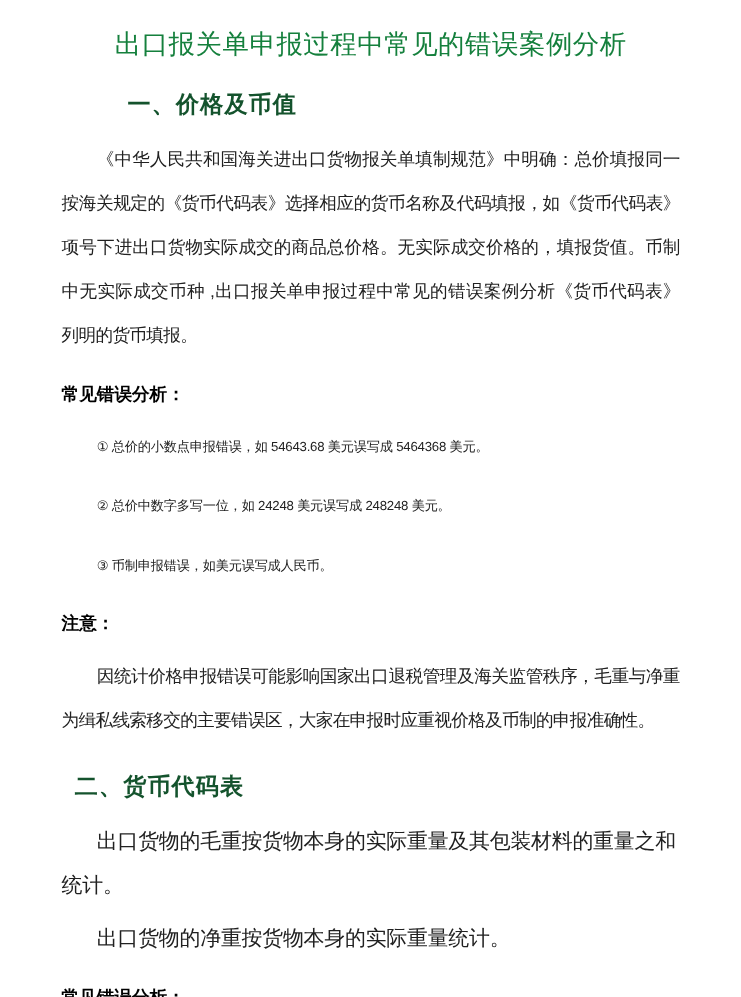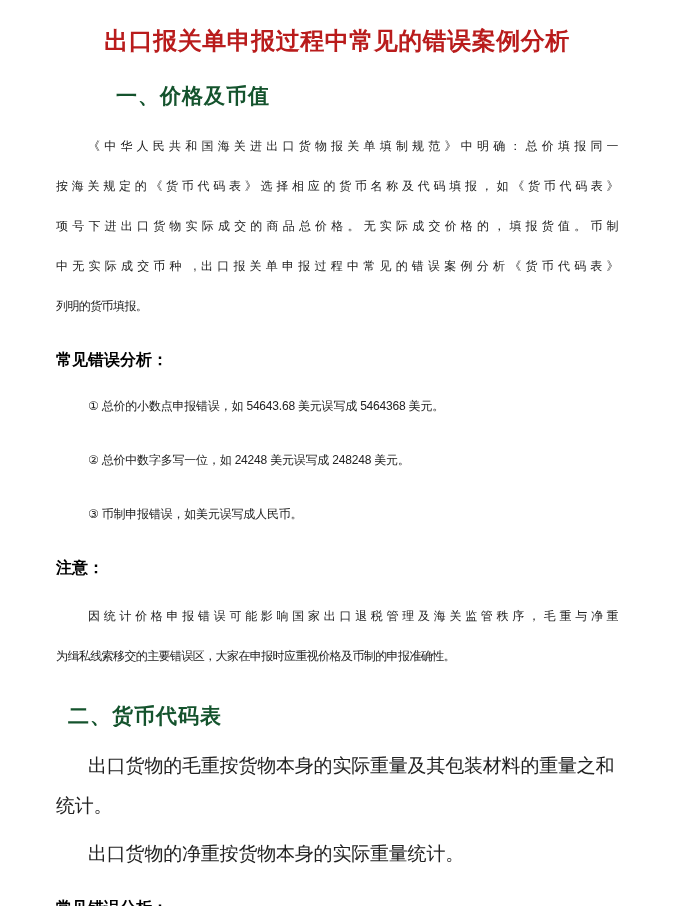--- a/index.html
+++ b/index.html
@@ -13,39 +13,39 @@
     box-sizing: border-box;
     padding: 24px 56px 26px;
     background: #ffffff;
     font-family: "Liberation Sans", "DejaVu Sans", sans-serif;
     color: #212121;
     overflow: hidden;
   }
   .doc-title {
     font-size: 24px;
     line-height: 34px;
-    font-weight: 700;
+    font-weight: 400;
     text-align: center;
-    color: #b91c1c;
+    color: #15803d;
     letter-spacing: 0.5px;
   }
   .sec-heading {
     font-size: 21px;
     line-height: 28px;
     font-weight: 700;
     color: #14532d;
     margin-top: 24px;
     letter-spacing: 1px;
     margin-left: 12px;
   }
   .sec-heading.indented { padding-left: 48px; }
   .sec-heading.mt-lg { margin-top: 26px; }
   .para {
     margin-top: 16px;
-    font-size: 12px;
+    font-size: 16px;
     letter-spacing: -0.6px;
   }
   .para .line {
     line-height: 40px;
     text-align: justify;
     text-align-last: justify;
   }
   .para .line:last-child { text-align-last: left; }
   .para .line:first-child { text-indent: 32px; }
   .label {

